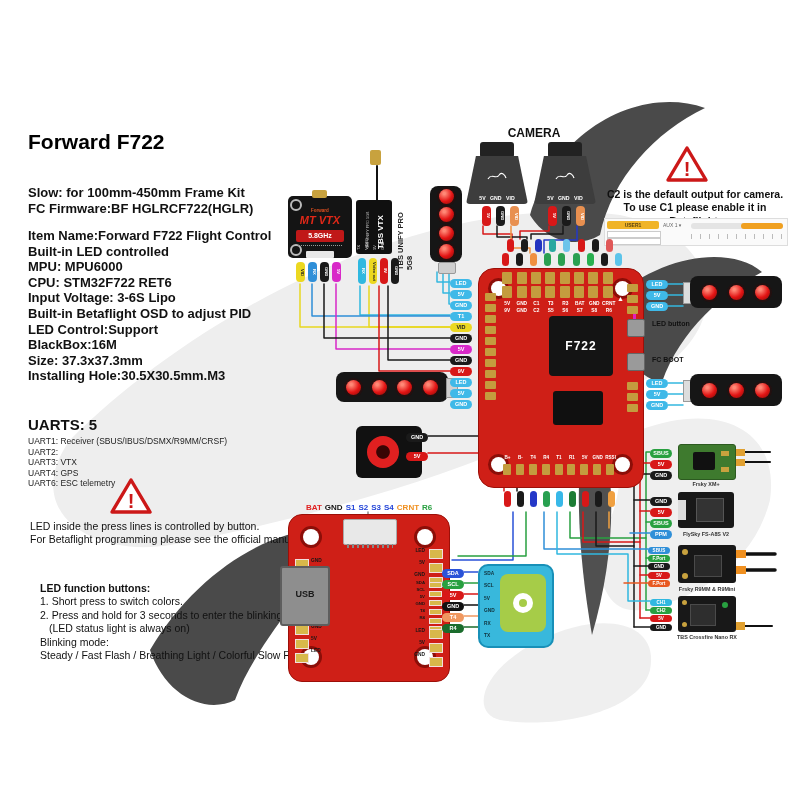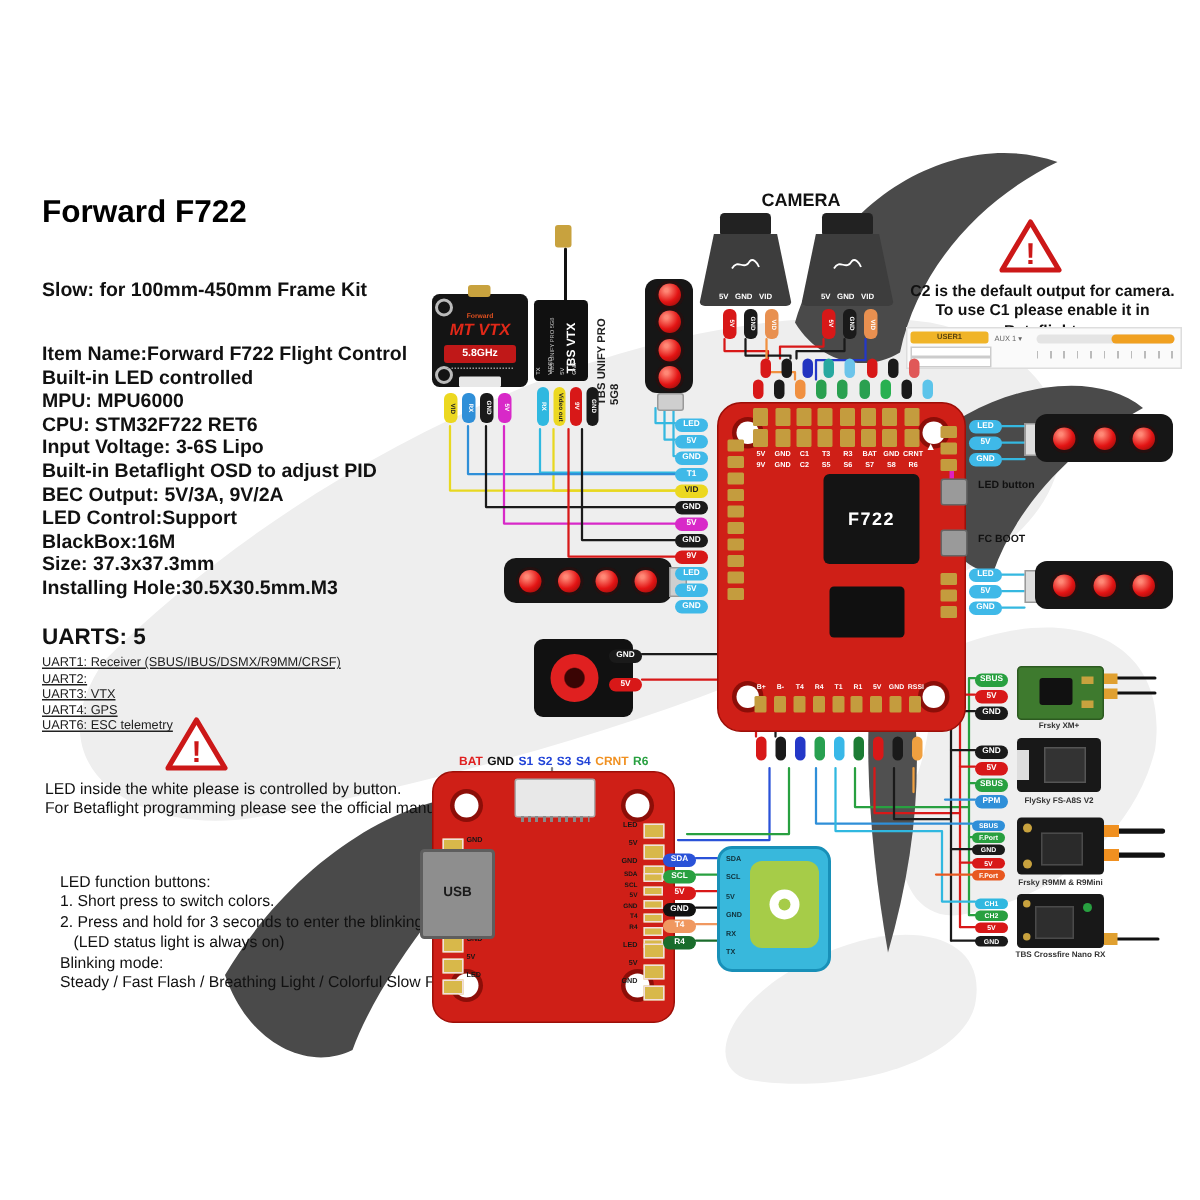--- a/index.html
+++ b/index.html
@@ -24,21 +24,21 @@
   .led{display:inline-block;width:15px;height:15px;border-radius:50%;
        background:radial-gradient(circle at 35% 30%,#ff8876 8%,#e31414 55%,#7e0b06);box-shadow:0 0 0 2px #241010;}
   .strip{background:#161616;border-radius:8px;display:flex;align-items:center;justify-content:space-evenly;}
   .strip.vert{flex-direction:column;}
   .padlbl{display:inline-block;width:14.5px;font-size:4.8px;color:#fff;font-weight:bold;text-align:center;}
   .padlbl9{display:inline-block;width:12.9px;font-size:4.6px;color:#fff;font-weight:bold;text-align:center;}
   .bplbl{font-size:4.8px;color:#161616;font-weight:bold;line-height:12px;display:block;}
   .bplbl.xs{line-height:7px;font-size:4.3px;}
   .gpslbl{font-size:4.8px;color:#10303a;font-weight:bold;line-height:12.4px;display:block;}
   .specline{font-size:13px;font-weight:bold;color:#111;line-height:15.6px;display:block;}
-  .uline{font-size:8.5px;color:#222;line-height:10.6px;display:block;text-decoration:underline;}
+  .uline{font-size:8.5px;color:#222;line-height:10.6px;display:block;}
   .noteline{font-size:10.5px;color:#111;line-height:13.4px;display:block;}
   .cap{font-size:5.4px;color:#333;text-align:center;font-weight:bold;}
   .vtxt{writing-mode:vertical-rl;transform:rotate(180deg);}
 </style>
 </head>
 <body>
 
 <div id="stage">
 
   <svg class="a" style="left:0;top:0;z-index:0;" width="800" height="800">
@@ -128,56 +128,56 @@
     <rect x="736" y="459" width="9" height="7" fill="#e0a030"></rect>
     <rect x="736" y="550" width="10" height="8" fill="#f09020"></rect>
     <rect x="736" y="566" width="10" height="8" fill="#f09020"></rect>
     <rect x="736" y="622" width="9" height="8" fill="#e0a030"></rect>
   </svg>
 
   <div class="a" style="left:28px;top:130px;font-size:21px;font-weight:bold;color:#000;z-index:3;">Forward F722</div>
 
   <div class="a colstack" style="left:28px;top:185px;z-index:3;line-height:17px;">
       <span class="specline">Slow: for 100mm-450mm Frame Kit</span>
+      <span class="specline">FC Firmware:BF HGLRCF722(HGLR)</span>
     </div>
 
   <div class="a colstack" style="left:28px;top:228px;z-index:3;">
       <span class="specline">Item Name:Forward F722 Flight Control</span>
       <span class="specline">Built-in LED controlled</span>
       <span class="specline">MPU: MPU6000</span>
       <span class="specline">CPU: STM32F722 RET6</span>
       <span class="specline">Input Voltage: 3-6S Lipo</span>
       <span class="specline">Built-in Betaflight OSD to adjust PID</span>
-      <span class="specline">BEC Output: 5V/3A, 9V/2A</span>
       <span class="specline">LED Control:Support</span>
       <span class="specline">BlackBox:16M</span>
       <span class="specline">Size: 37.3x37.3mm</span>
       <span class="specline">Installing Hole:30.5X30.5mm.M3</span>
     </div>
 
   <div class="a" style="left:28px;top:416px;font-size:15px;font-weight:bold;color:#111;z-index:3;">UARTS: 5</div>
   <div class="a colstack" style="left:28px;top:436px;z-index:3;">
       <span class="uline">UART1:  Receiver (SBUS/IBUS/DSMX/R9MM/CRSF)</span>
       <span class="uline">UART2:</span>
       <span class="uline">UART3:  VTX</span>
       <span class="uline">UART4:  GPS</span>
       <span class="uline">UART6:  ESC telemetry</span>
     </div>
 
   <svg class="a" style="left:108px;top:476px;z-index:3;" width="46" height="40">
     <path d="M23,4 L42,36 L4,36 Z" fill="#fff" stroke="#cc1818" stroke-width="3.4" stroke-linejoin="round"></path>
     <text x="23" y="32" text-anchor="middle" font-size="20" font-weight="bold" fill="#cc1818">!</text>
   </svg>
   <div class="a" style="left:30px;top:520px;z-index:3;">
-    <span class="noteline">LED inside the white please is controlled by  button.</span>
+    <span class="noteline">LED inside the press lines is controlled by  button.</span>
     <span class="noteline">For Betaflight programming please see the official manual</span>
   </div>
 
   <div class="a" style="left:40px;top:582px;z-index:3;">
-    <span class="noteline" style="font-weight:normal;">LED function buttons:</span>
+    <span class="noteline" style="font-weight:bold;">LED function buttons:</span>
     <span class="noteline">1. Short press to switch colors.</span>
     <span class="noteline">2. Press and hold for 3 seconds to enter the blinking mode switch</span>
     <span class="noteline" style="padding-left:9px;">(LED status light is always on)</span>
     <span class="noteline">Blinking mode:</span>
     <span class="noteline">Steady / Fast Flash / Breathing Light / Colorful Slow Flash</span>
   </div>
 
   <div class="a" style="left:288px;top:196px;width:64px;height:62px;background:#141414;border-radius:5px;z-index:3;">
     <div class="a" style="left:24px;top:-6px;width:15px;height:8px;background:#c8a23e;border-radius:2px;"></div>
     <div class="a" style="left:2px;top:3px;width:8px;height:8px;border:2px solid #bbb;border-radius:50%;"></div>

